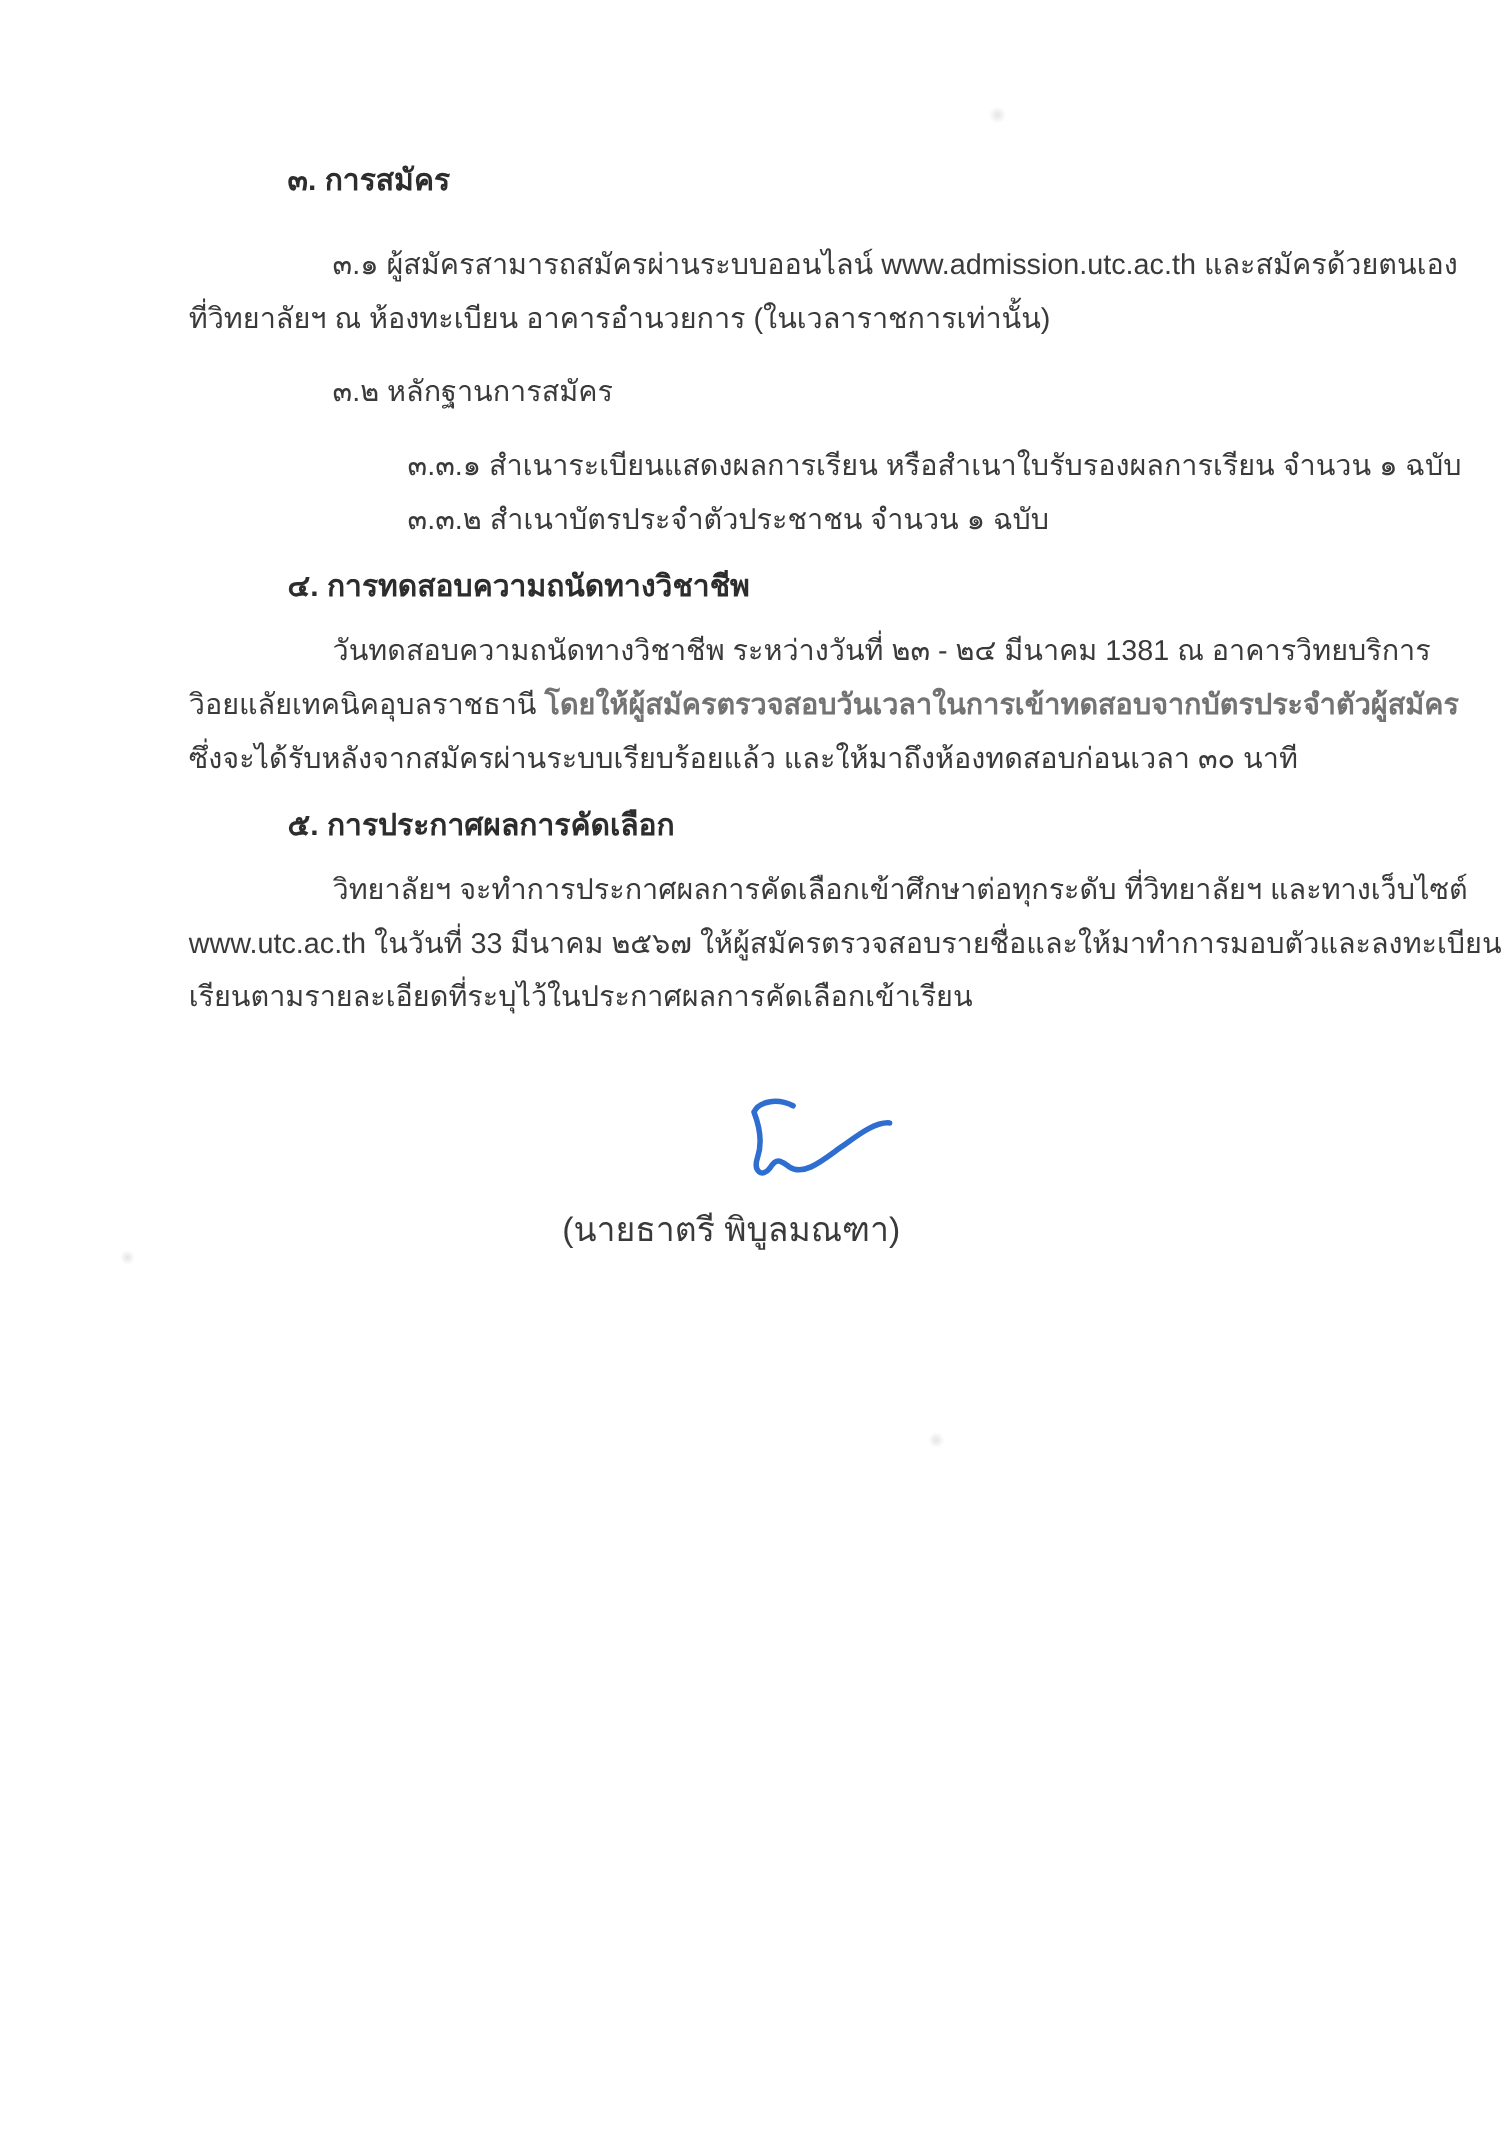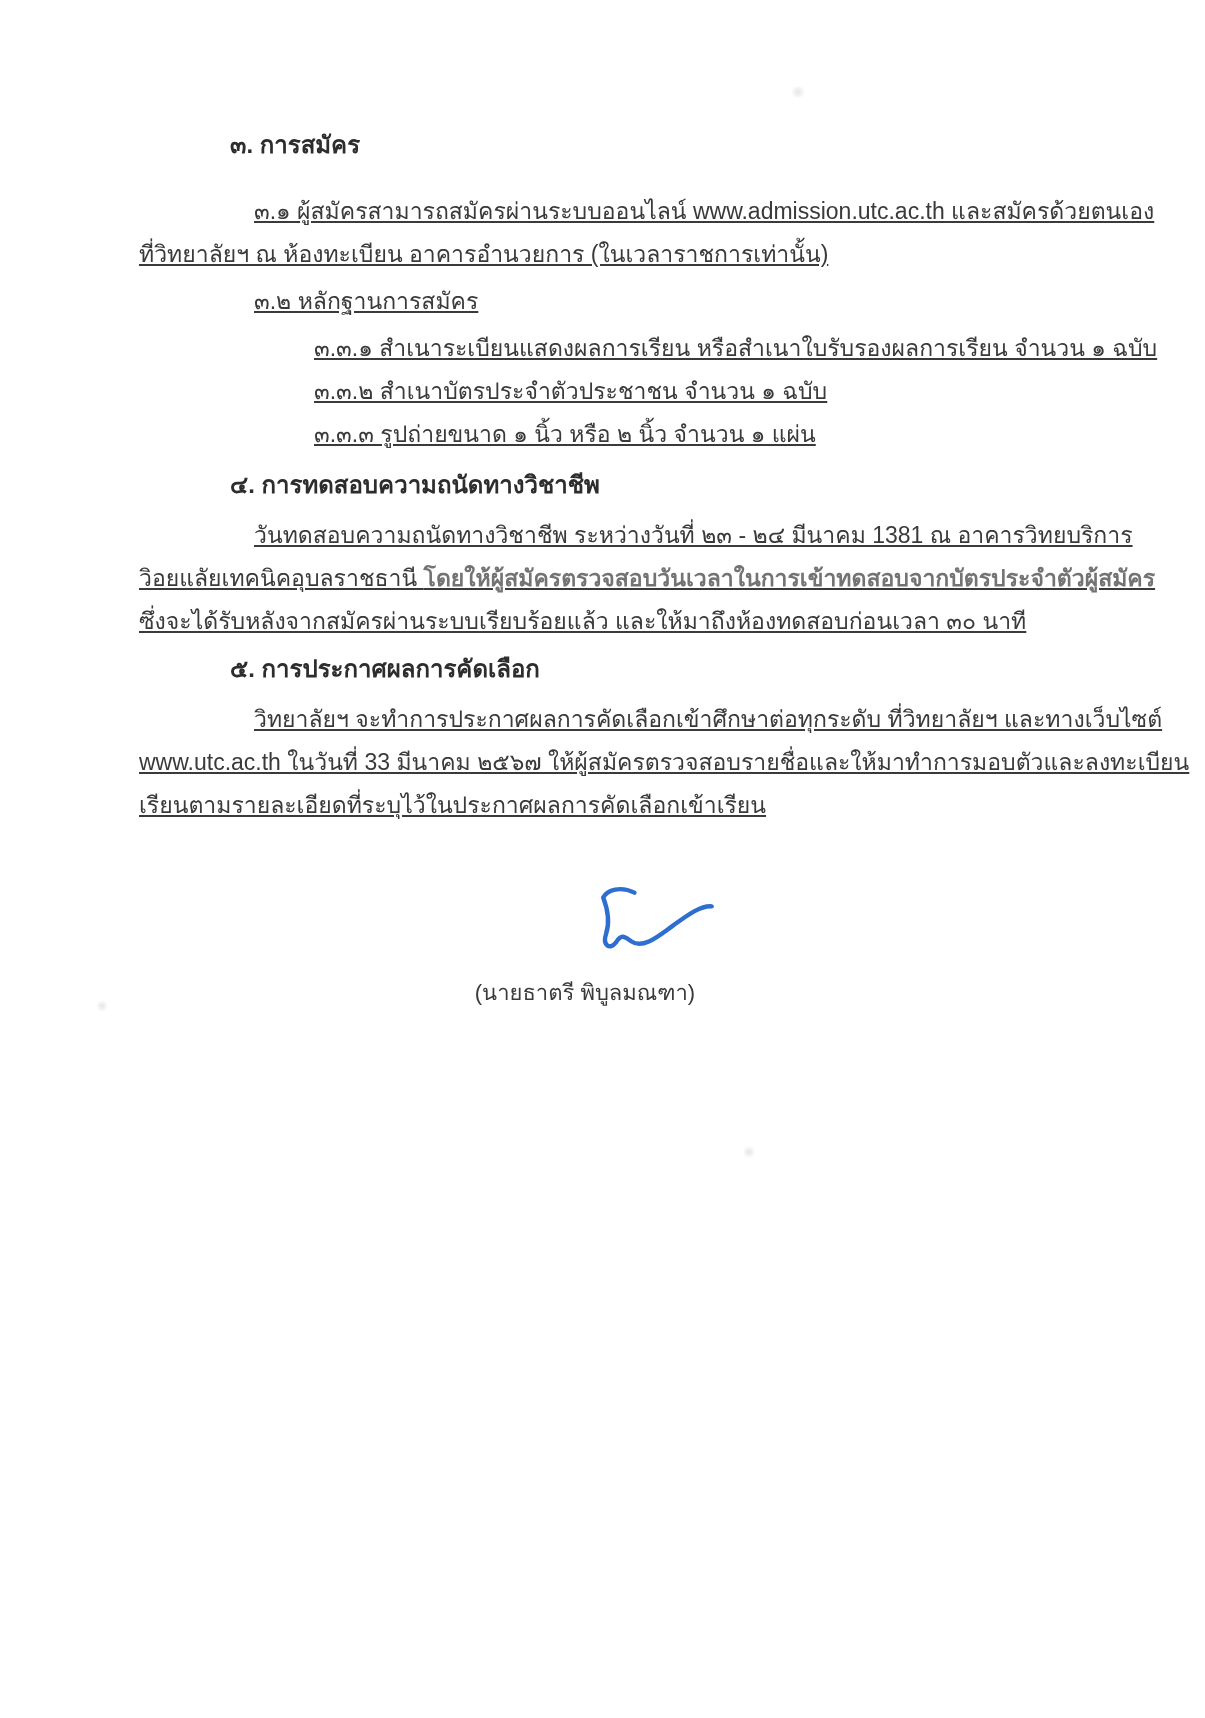--- a/index.html
+++ b/index.html
@@ -22,23 +22,22 @@
     width: 900px;
   }
   .heading {
     margin: 0 0 0 95px;
     font-size: 24px;
     line-height: 34px;
     font-weight: 700;
     color: #2d2d2d;
   }
   .para {
-    margin: 4px;
+    margin: 16px;
     font-size: 23px;
-    text-decoration: underline;
   }
   .line {
     line-height: 43px;
     white-space: nowrap;
   }
   .first-line { padding-left: 115px; }
   .sub-line   { padding-left: 175px; }
   .bold-inline { font-weight: 700; color: #737373; }
 
   .mt-after-heading { margin-top: 12px; }
@@ -50,21 +49,21 @@
     margin-top: 50px;
     text-align: center;
   }
   .signature-ink {
     display: block;
     margin: 0 auto;
     position: relative;
     left: 70px;
   }
   .signatory-name, .signatory-title {
-    font-size: 22px;
+    font-size: 27px;
     line-height: 43px;
     white-space: nowrap;
   }
   .signatory-name { margin-top: 6px; }
 
   
   .smudge {
     position: absolute;
     border-radius: 50%;
     background: radial-gradient(circle, rgba(180,180,180,0.35) 0%, rgba(255,255,255,0) 70%);
@@ -86,21 +85,20 @@
       <div class="line">ที่วิทยาลัยฯ ณ ห้องทะเบียน อาคารอำนวยการ (ในเวลาราชการเท่านั้น)</div>
     </div>
 
     <div class="para">
       <div class="line first-line">๓.๒ หลักฐานการสมัคร</div>
     </div>
 
     <div class="para">
       <div class="line sub-line">๓.๓.๑ สำเนาระเบียนแสดงผลการเรียน หรือสำเนาใบรับรองผลการเรียน จำนวน ๑ ฉบับ</div>
       <div class="line sub-line">๓.๓.๒ สำเนาบัตรประจำตัวประชาชน จำนวน ๑ ฉบับ</div>
-      <div class="line sub-line">๓.๓.๓ รูปถ่ายขนาด ๑ นิ้ว หรือ ๒ นิ้ว จำนวน ๑ แผ่น</div>
     </div>
   </div>
 
   <div>
     <h3 class="heading sec4-heading">๔. การทดสอบความถนัดทางวิชาชีพ</h3>
 
     <div class="para mt-after-heading">
       <div class="line first-line">วันทดสอบความถนัดทางวิชาชีพ ระหว่างวันที่ ๒๓ - ๒๔ มีนาคม 1381 ณ อาคารวิทยบริการ</div>
       <div class="line">
         <span>วิอยแลัยเทคนิคอุบลราชธานี </span><span class="bold-inline">โดยให้ผู้สมัครตรวจสอบวันเวลาในการเข้าทดสอบจากบัตรประจำตัวผู้สมัคร</span>

